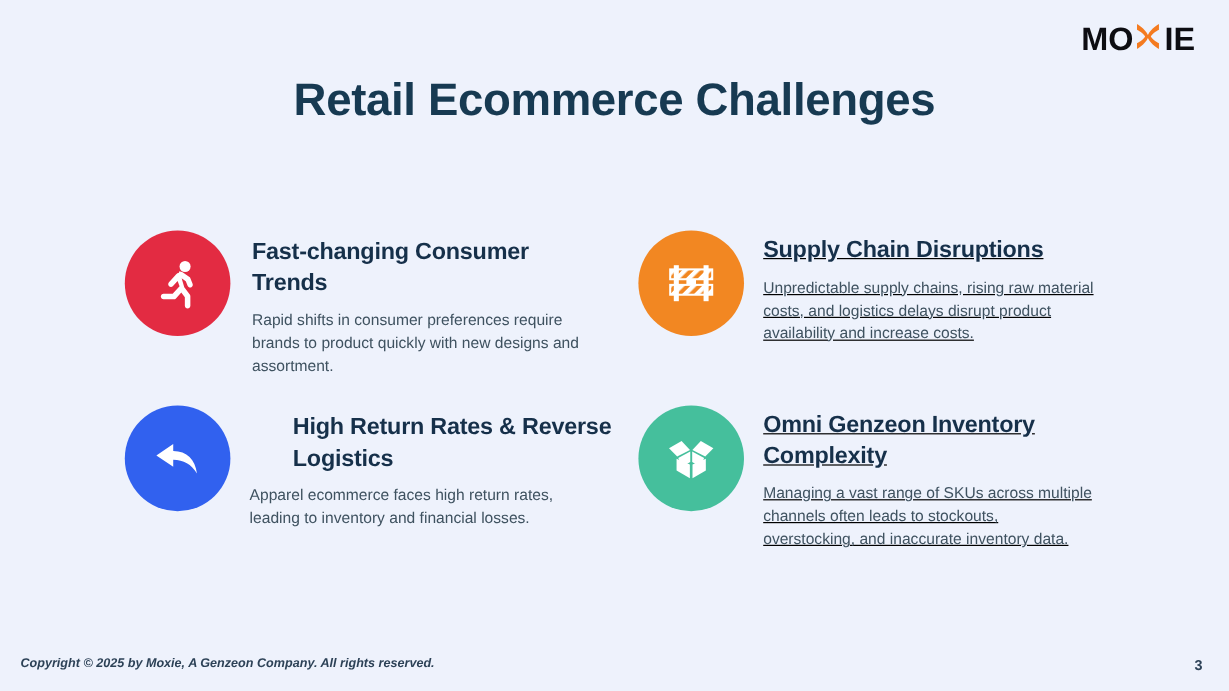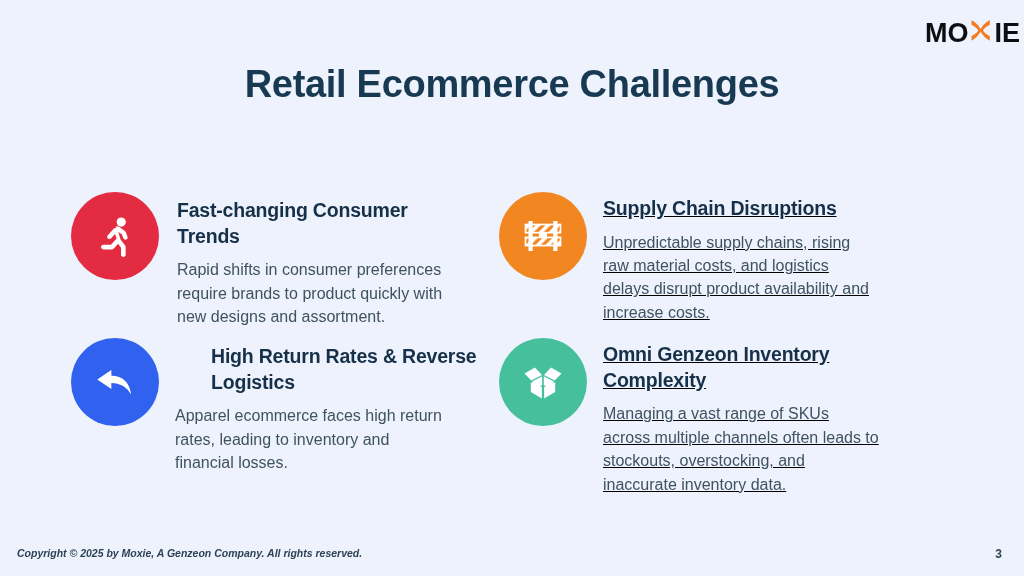--- a/index.html
+++ b/index.html
@@ -12,21 +12,21 @@
   }
 
   .slide {
     position:relative;
     width:1024px; height:576px;
     background:#eef2fc;
   }
 
   
   .logo {
-    position:absolute; top:17px; right:4px;
+    position:absolute; top:17px; right:28px;
     display:flex; align-items:center;
     letter-spacing:.5px;
   }
   .logo-text {
     font-size:27px; font-weight:bold; color:#0d0d12;
     letter-spacing:0px; line-height:1;
     display:flex; align-items:center;
   }
   .logo-x { display:inline-block; margin:0 0px; }
 
@@ -39,21 +39,21 @@
     letter-spacing:-.3px;
   }
 
   
   .cards {
     position:absolute; top:190px; left:0; width:988px;
     display:grid;
     grid-template-columns:428px 428px;
     grid-template-rows:146px auto;
     column-gap:0px;
-    padding-left:71px;
+    padding-left:104px;
   }
   .card { display:flex; align-items:flex-start; }
 
   .icon-wrap {
     flex:0 0 auto;
     width:88px; height:88px; border-radius:50%;
     display:flex; align-items:center; justify-content:center;
     margin-top:2px;
   }
   .c-red   { background:#e32b42; }
@@ -63,21 +63,21 @@
 
   .card-body { margin-left:16px; padding-top:8px; }
   .card-heading {
     font-size:19.5px; font-weight:bold;
     color:#16304a; line-height:1.32;
     letter-spacing:-.2px;
     max-width:272px;
   }
   .card-text {
     margin-top:9px;
-    font-size:16px; color:#3f5260;
+    font-size:13px; color:#3f5260;
     line-height:1.46; max-width:276px;
   }
 
   
   .card-1 .card-body { padding-left:2px; }
   .card-3 .card-heading { padding-left:4px;margin-left:32px; }
   .card-2 .card-body, .card-4 .card-body { padding-top:6px;text-decoration:underline; }
 
   
   .footer-copy {

